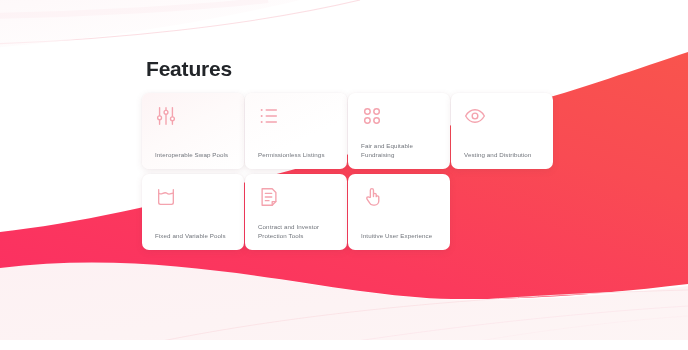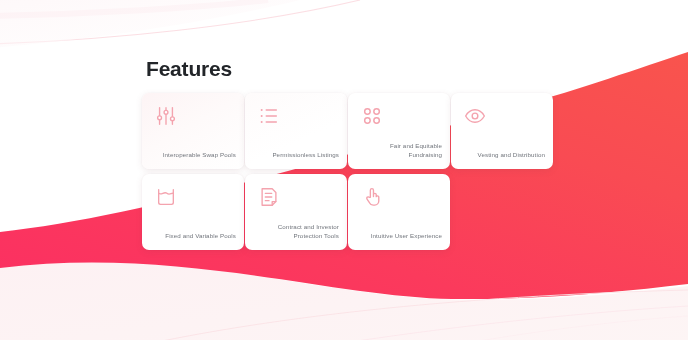--- a/index.html
+++ b/index.html
@@ -35,21 +35,20 @@
     height: 350px;
   }
 
   
   #content {
     position: absolute;
     left: 0;
     top: 0;
     width: 688px;
     height: 342px;
-    text-align: right;
   }
 
   #section-title {
     position: absolute;
     left: 146px;
     top: 56px;
     font-size: 21px;
     font-weight: bold;
     letter-spacing: -0.2px;
     color: #222529;

